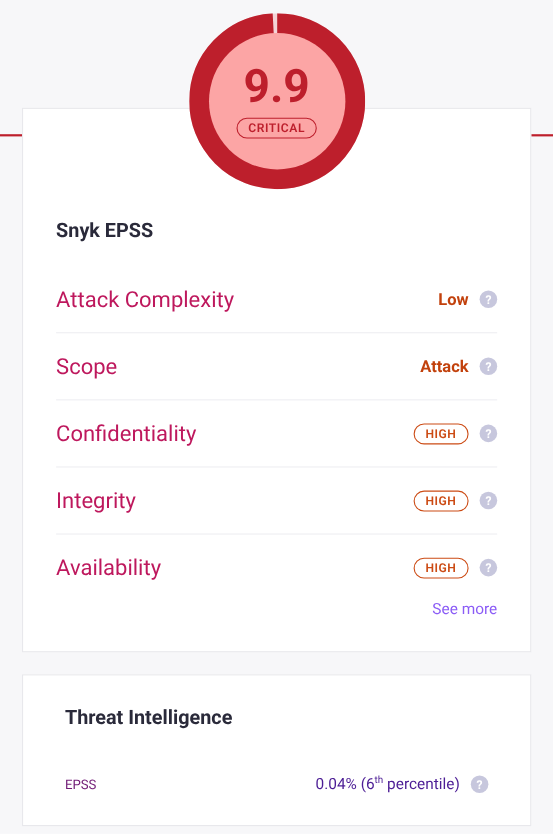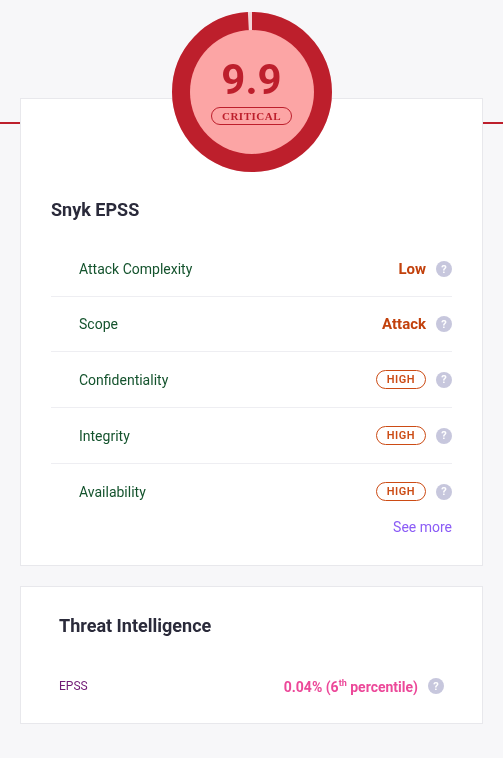--- a/index.html
+++ b/index.html
@@ -64,40 +64,38 @@
     }
     .score-label {
       margin-top: 6px;
       padding: 2px 10px;
       border: 1.5px solid #bd1f2c;
       border-radius: 12px;
       font-size: 11px;
       font-weight: 600;
       letter-spacing: 0.5px;
       color: #bd1f2c;
-      font-family: Liberation Serif, serif;
     }
     .section-title {
       font-size: 18px;
       font-weight: 700;
       color: #2a2a3a;
       margin-bottom: 22px;
     }
     .metric-row {
       display: flex;
       align-items: center;
       justify-content: space-between;
       padding: 18px 0;
       border-bottom: 1px solid #eeeef2;
     }
     .metric-row:last-of-type { border-bottom: none; }
     .metric-label {
-      font-size: 14px;
-      color: #14532d;
-      margin-left: 28px;
+      font-size: 20px;
+      color: #be185d;
     }
     .metric-value-wrap {
       display: flex;
       align-items: center;
       gap: 10px;
     }
     .metric-value-bold {
       font-size: 15px;
       font-weight: 700;
       color: #c2410c;
@@ -145,22 +143,22 @@
       align-items: center;
       justify-content: space-between;
       padding-top: 20px;
     }
     .threat-label {
       font-size: 12px;
       color: #701a75;
     }
     .threat-value {
       font-size: 14px;
-      font-weight: 700;
-      color: #ec4899;
+      font-weight: 400;
+      color: #4c1d95;
     }
     .threat-value sup {
       font-size: 9px;
     }
   </style>
 </head>
 <body>
 
 <div class="red-line"></div>
 

